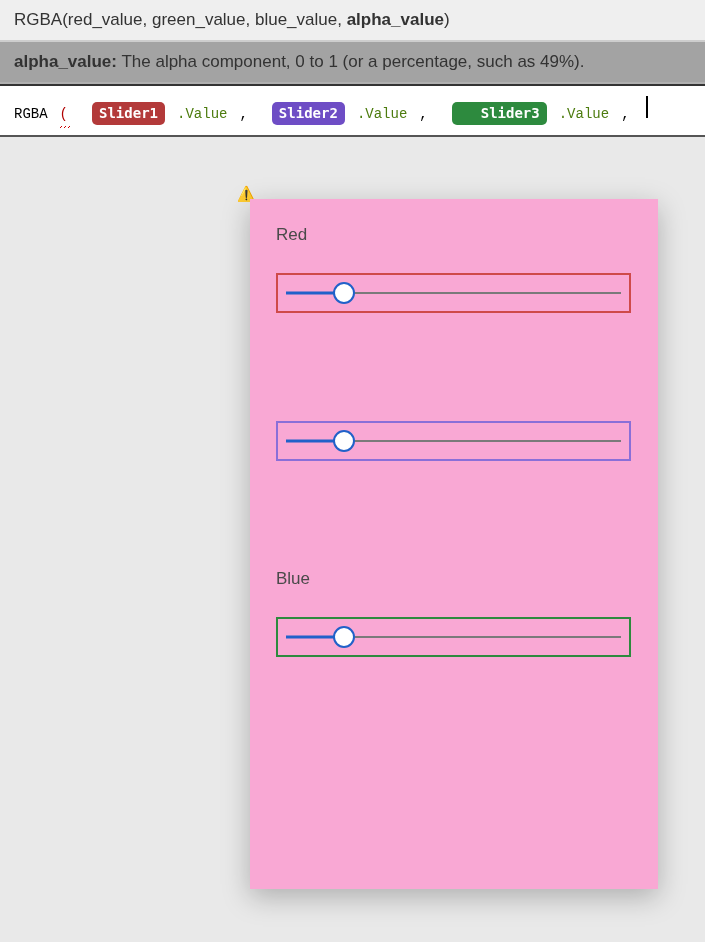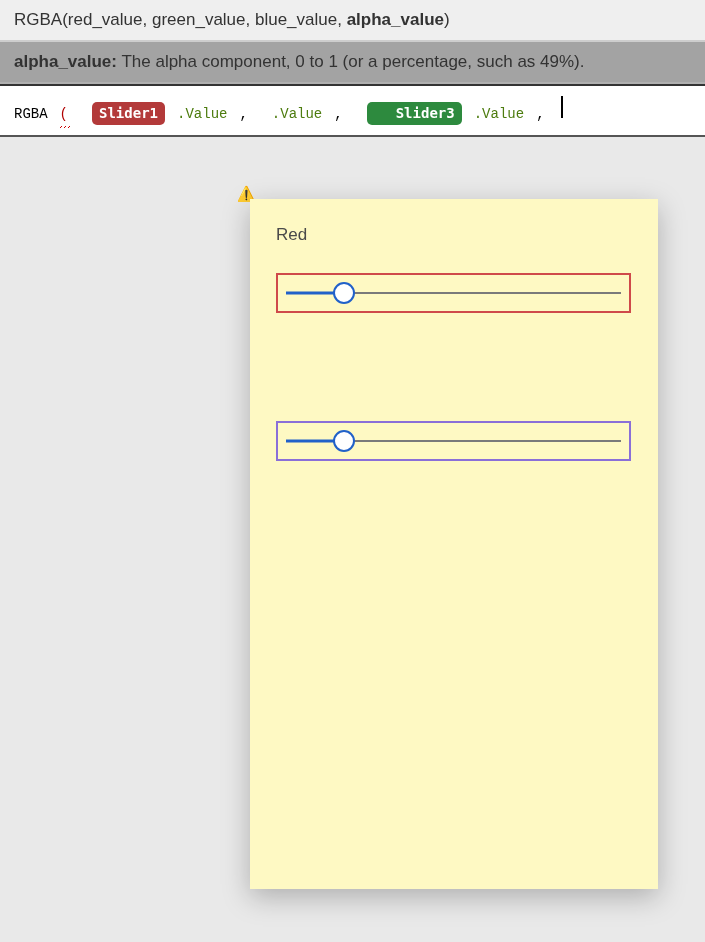--- a/index.html
+++ b/index.html
@@ -97,21 +97,21 @@
       top: 48px;
       font-size: 15px;
     }
 
     .card {
       position: absolute;
       left: 250px;
       top: 62px;
       width: 408px;
       height: 690px;
-      background: #fef9c3;
+      background: #f9a8d4;
       box-shadow: 0 8px 26px rgba(0,0,0,0.25);
       padding: 26px 26px 10px 26px;
     }
 
     .slider-block {
       margin-bottom: 108px;
     }
     .slider-block:last-child { margin-bottom: 10px; }
 
     .slider-label {
@@ -173,20 +173,21 @@
 </div>
 
 <div class="formula-row">
   <span class="fn-name">RGBA</span>
     <span class="paren-open">(</span>
   <span> </span>
   <span class="token token-red">Slider1</span>
     <span class="prop">.Value</span>
     <span>, </span>
   <span> </span>
+  <span class="token token-purple">Slider2</span>
     <span class="prop">.Value</span>
     <span>, </span>
   <span> </span>
   <span class="token token-green">Slider3</span>
     <span class="prop">.Value</span>
     <span>, </span>
   <span class="caret"></span>
 </div>
 
 <div class="canvas-area">
@@ -204,15 +205,23 @@
     </div>
 
     <div class="slider-block">
       <div class="slider-box purple">
         <div class="slider-track"></div>
         <div class="slider-fill" style="width:57.63px;"></div>
         <div class="slider-thumb" style="left:65.63px;"></div>
       </div>
     </div>
 
+    <div class="slider-block">
+      <div class="slider-label">Blue</div>
+      <div class="slider-box green">
+        <div class="slider-track"></div>
+        <div class="slider-fill" style="width:57.63px;"></div>
+        <div class="slider-thumb" style="left:65.63px;"></div>
+      </div>
+    </div>
 
   </div>
 </div>
 
 </body></html>

